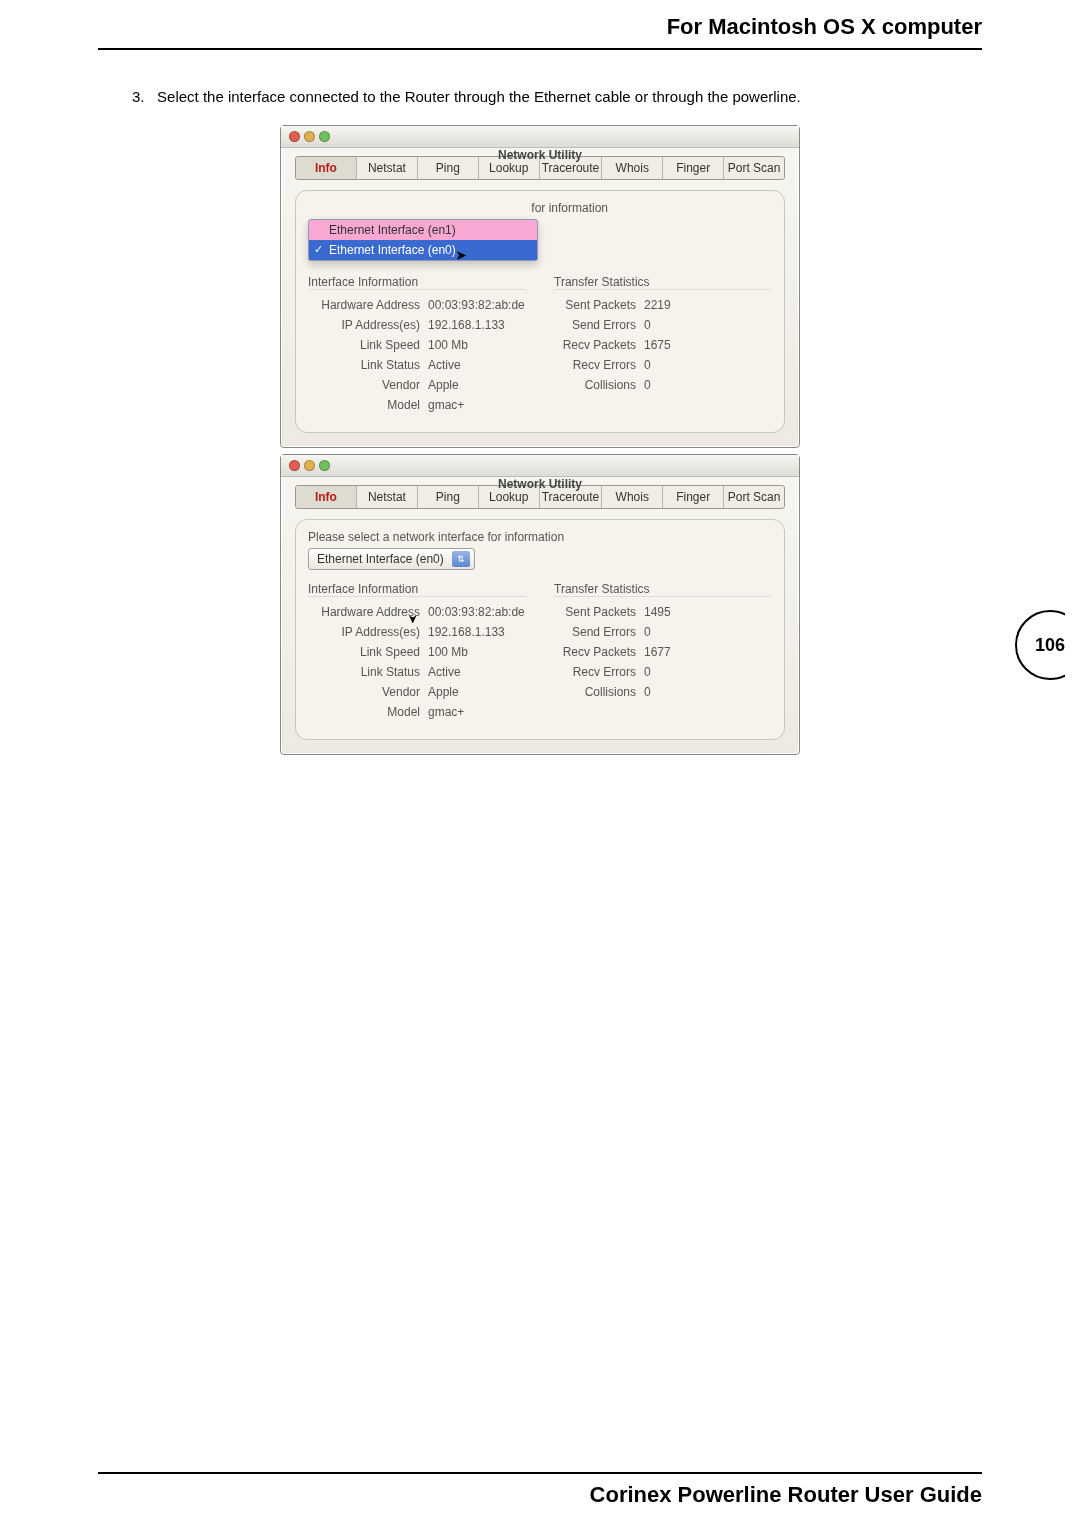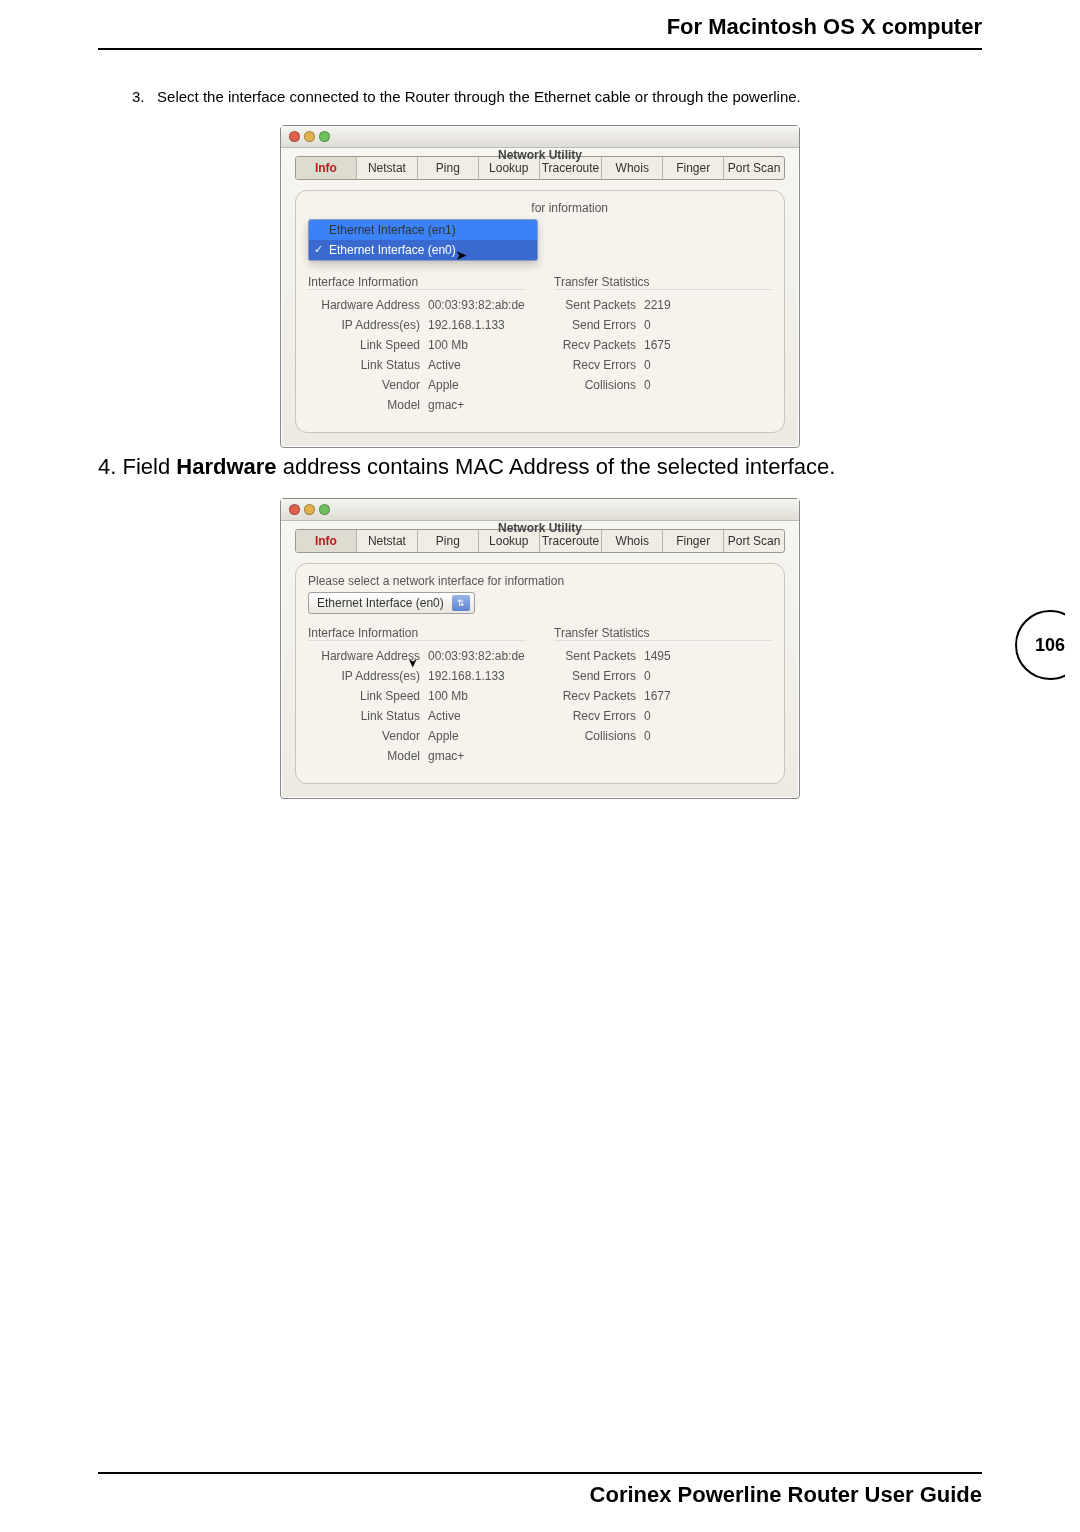--- a/index.html
+++ b/index.html
@@ -154,21 +154,21 @@
   .prompt {
     font-size: 12px;
     color: #555;
     margin-bottom: 4px;
   }
   .dropdown-open {
     position: relative;
     width: 230px;
     border: 1px solid #8a9bbf;
     border-radius: 3px;
-    background: #3b82f6;
+    background: #f9a8d4;
     font-size: 12px;
     box-shadow: 0 4px 8px rgba(0,0,0,0.2);
     margin-bottom: 8px;
   }
   .dd-opt {
     padding: 3px 8px 3px 20px;
     position: relative;
   }
   .dd-opt.sel {
     background: #3a6ad0;
@@ -331,23 +331,20 @@
           <div class="row stat">
               <span class="lbl">Collisions</span>
               <span class="val">0</span>
             </div>
         </div>
       </div>
     </div>
   </div>
 
 
-  <div class="step4">
-    <span>4. Field </span><b>Hardware</b><span> address contains MAC Address of the selected interface.</span>
-  </div>
 
   <div class="window">
     <div class="titlebar">
       <span class="tl-dot dot-red"></span>
       <span class="tl-dot dot-yellow"></span>
       <span class="tl-dot dot-green"></span>
       <span class="win-title">Network Utility</span>
     </div>
     <div class="tabs">
       <div class="tab active">Info</div>

